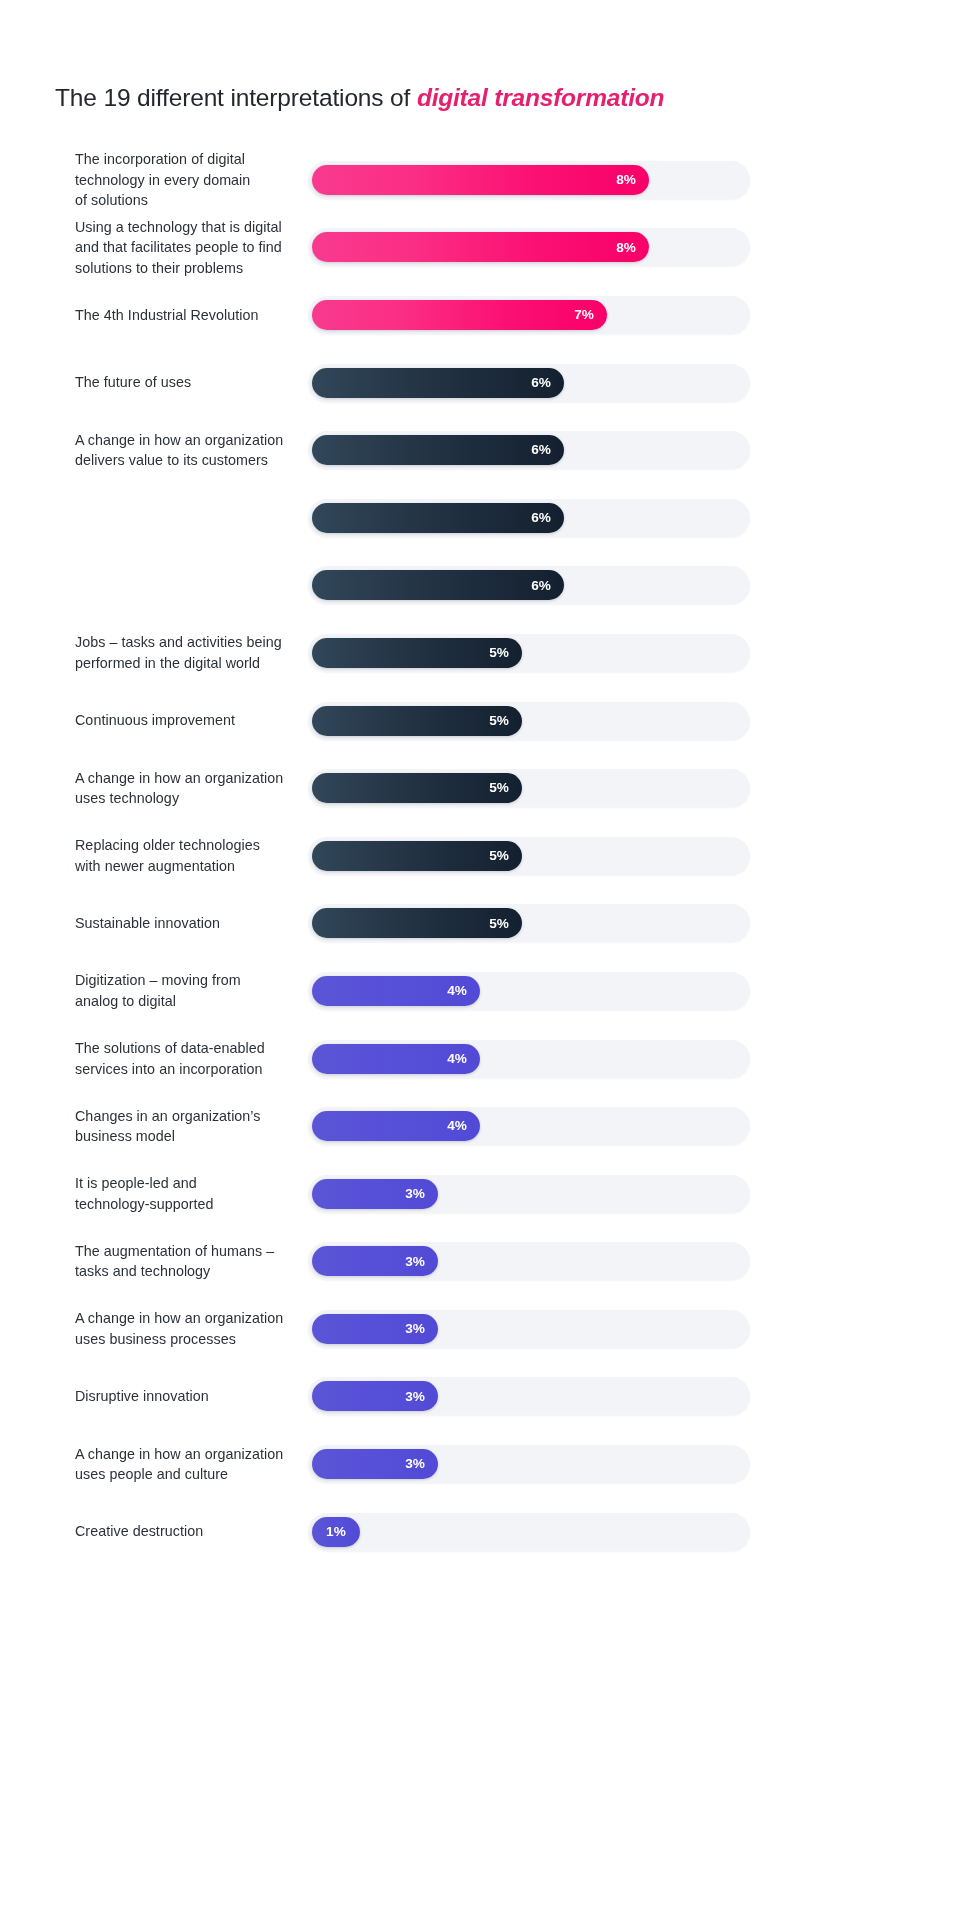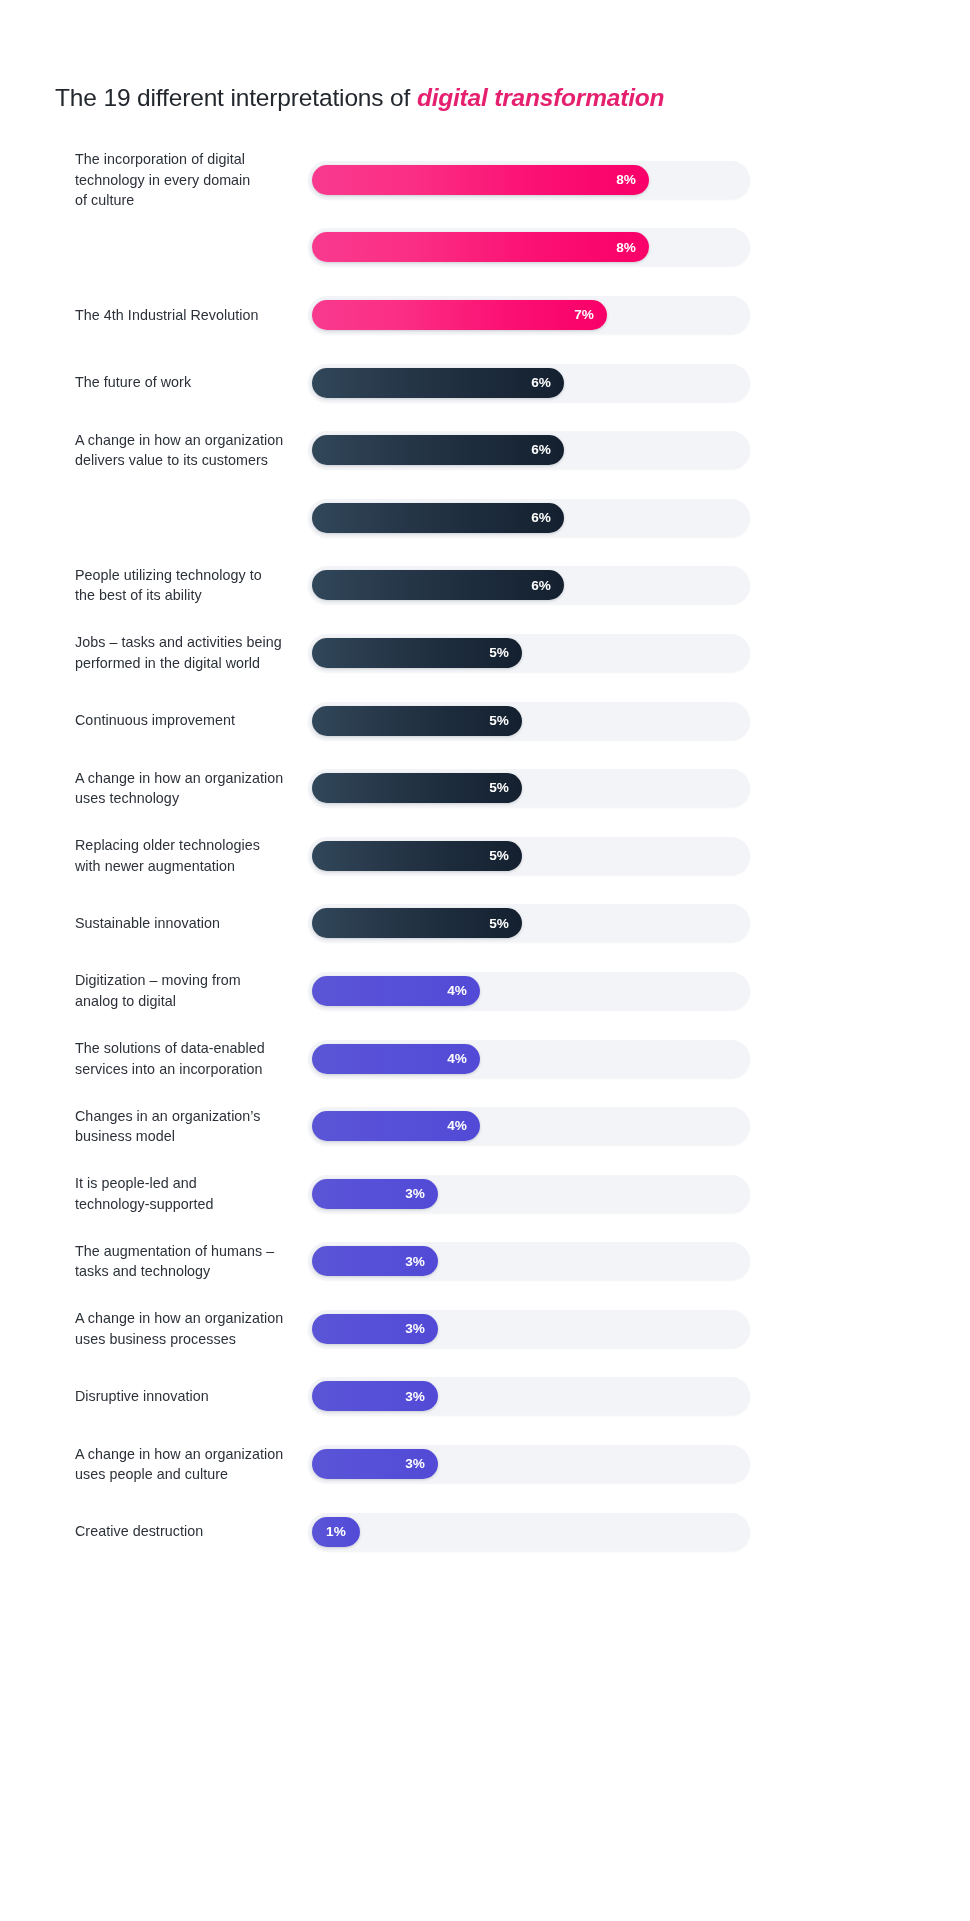--- a/index.html
+++ b/index.html
@@ -119,47 +119,48 @@
 <body>
 
 <div class="page">
 
   <div class="title">
     <span class="plain">The 19 different interpretations of </span><span class="accent">digital transformation</span>
   </div>
 
   <div class="chart" id="chart">
       <div class="row">
-        <div class="row-label"><span>The incorporation of digital</span><br><span>technology in every domain</span><br><span>of culture</span></div>
+        <div class="row-label"><span>The incorporation of digital</span><br><span>technology in every domain</span><br><span>of solutions</span></div>
         <div class="bar-area">
           <div class="track"></div>
           <div class="fill c-pink" style="width: 337px;">
             <span class="fill-value">8%</span>
           </div>
         </div>
       </div>
       <div class="row">
+        <div class="row-label"><span>Using a technology that is digital</span><br><span>and that facilitates people to find</span><br><span>solutions to their problems</span></div>
         <div class="bar-area">
           <div class="track"></div>
           <div class="fill c-pink" style="width: 337px;">
             <span class="fill-value">8%</span>
           </div>
         </div>
       </div>
       <div class="row">
         <div class="row-label"><span> The 4th Industrial Revolution</span></div>
         <div class="bar-area">
           <div class="track"></div>
           <div class="fill c-pink" style="width: 295px;">
             <span class="fill-value">7%</span>
           </div>
         </div>
       </div>
       <div class="row">
-        <div class="row-label"><span>The future of work</span></div>
+        <div class="row-label"><span>The future of uses</span></div>
         <div class="bar-area">
           <div class="track"></div>
           <div class="fill c-navy" style="width: 252px;">
             <span class="fill-value">6%</span>
           </div>
         </div>
       </div>
       <div class="row">
         <div class="row-label"><span>A change in how an organization</span><br><span>delivers value to its customers</span></div>
         <div class="bar-area">
@@ -171,21 +172,20 @@
       </div>
       <div class="row">
         <div class="bar-area">
           <div class="track"></div>
           <div class="fill c-navy" style="width: 252px;">
             <span class="fill-value">6%</span>
           </div>
         </div>
       </div>
       <div class="row">
-        <div class="row-label"><span>People utilizing technology to</span><br><span>the best of its ability</span></div>
         <div class="bar-area">
           <div class="track"></div>
           <div class="fill c-navy" style="width: 252px;">
             <span class="fill-value">6%</span>
           </div>
         </div>
       </div>
       <div class="row">
         <div class="row-label"><span>Jobs – tasks and activities being</span><br><span>performed in the digital world</span></div>
         <div class="bar-area">

